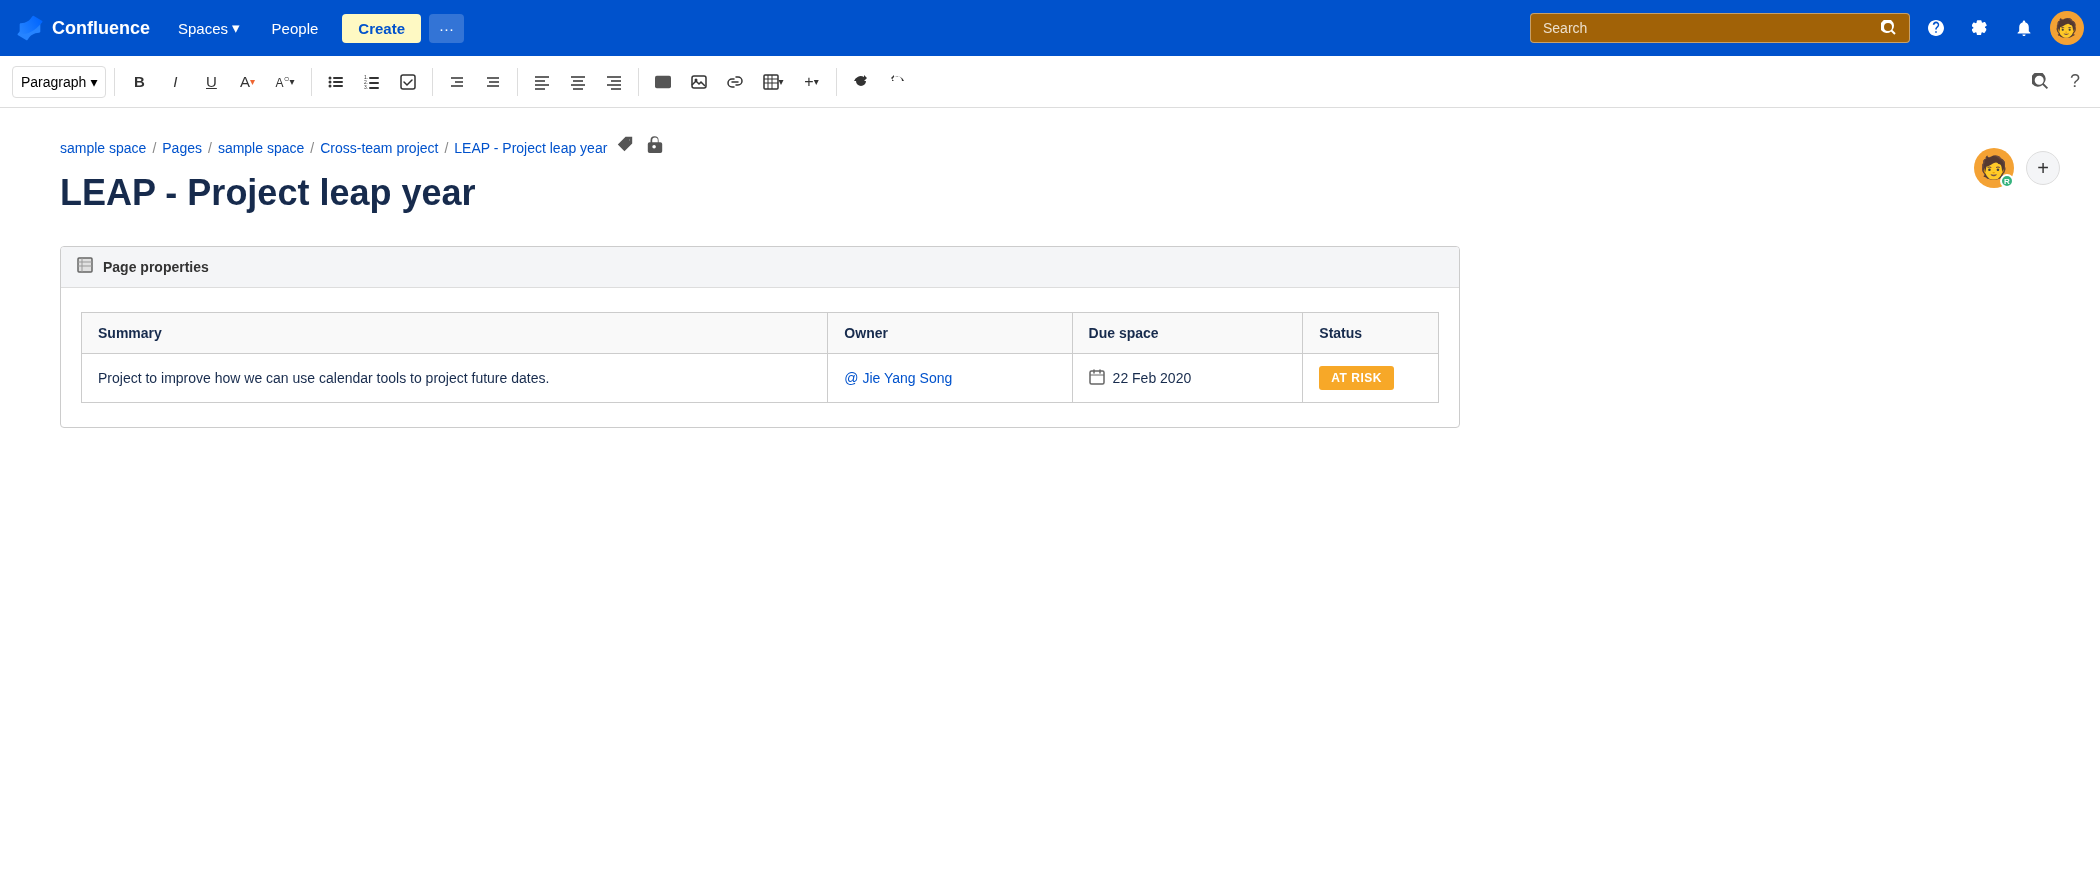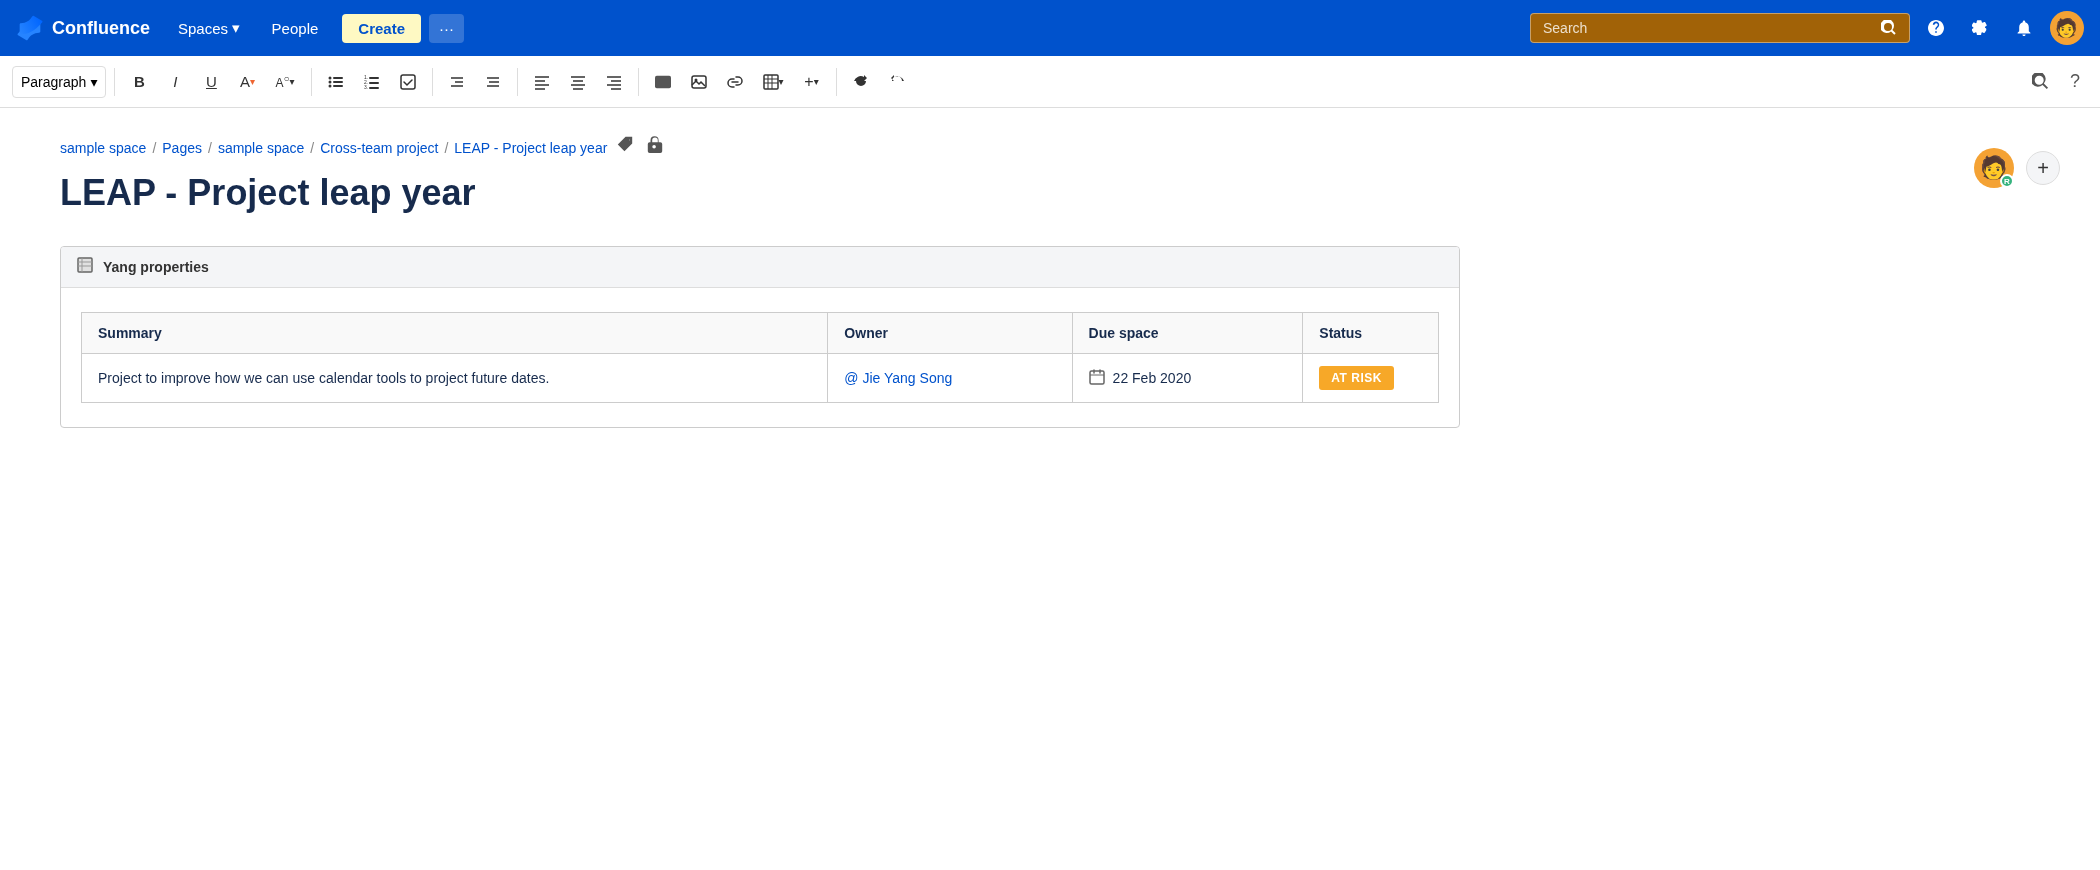--- a/index.html
+++ b/index.html
@@ -525,21 +525,21 @@
   <div class="page-properties-macro">
     <div class="pp-header">
       <span class="pp-header-icon">
         <svg width="16" height="16" viewBox="0 0 16 16" fill="#555">
             <rect x="1" y="1" width="14" height="14" rx="1" stroke="#666" stroke-width="1.5" fill="#e0e0e0"></rect>
             <line x1="1" y1="5" x2="15" y2="5" stroke="#999" stroke-width="1"></line>
             <line x1="1" y1="9" x2="15" y2="9" stroke="#999" stroke-width="1"></line>
             <line x1="5" y1="1" x2="5" y2="15" stroke="#999" stroke-width="1"></line>
           </svg>
       </span>
-      <span class="pp-header-title">Yang properties</span>
+      <span class="pp-header-title">Page properties</span>
     </div>
     <div class="pp-body">
       <table class="prop-table">
         <thead>
           <tr>
             <th class="td-summary">Summary</th>
             <th class="td-owner">Owner</th>
             <th class="td-due">Due space</th>
             <th class="td-status">Status</th>
           </tr>

